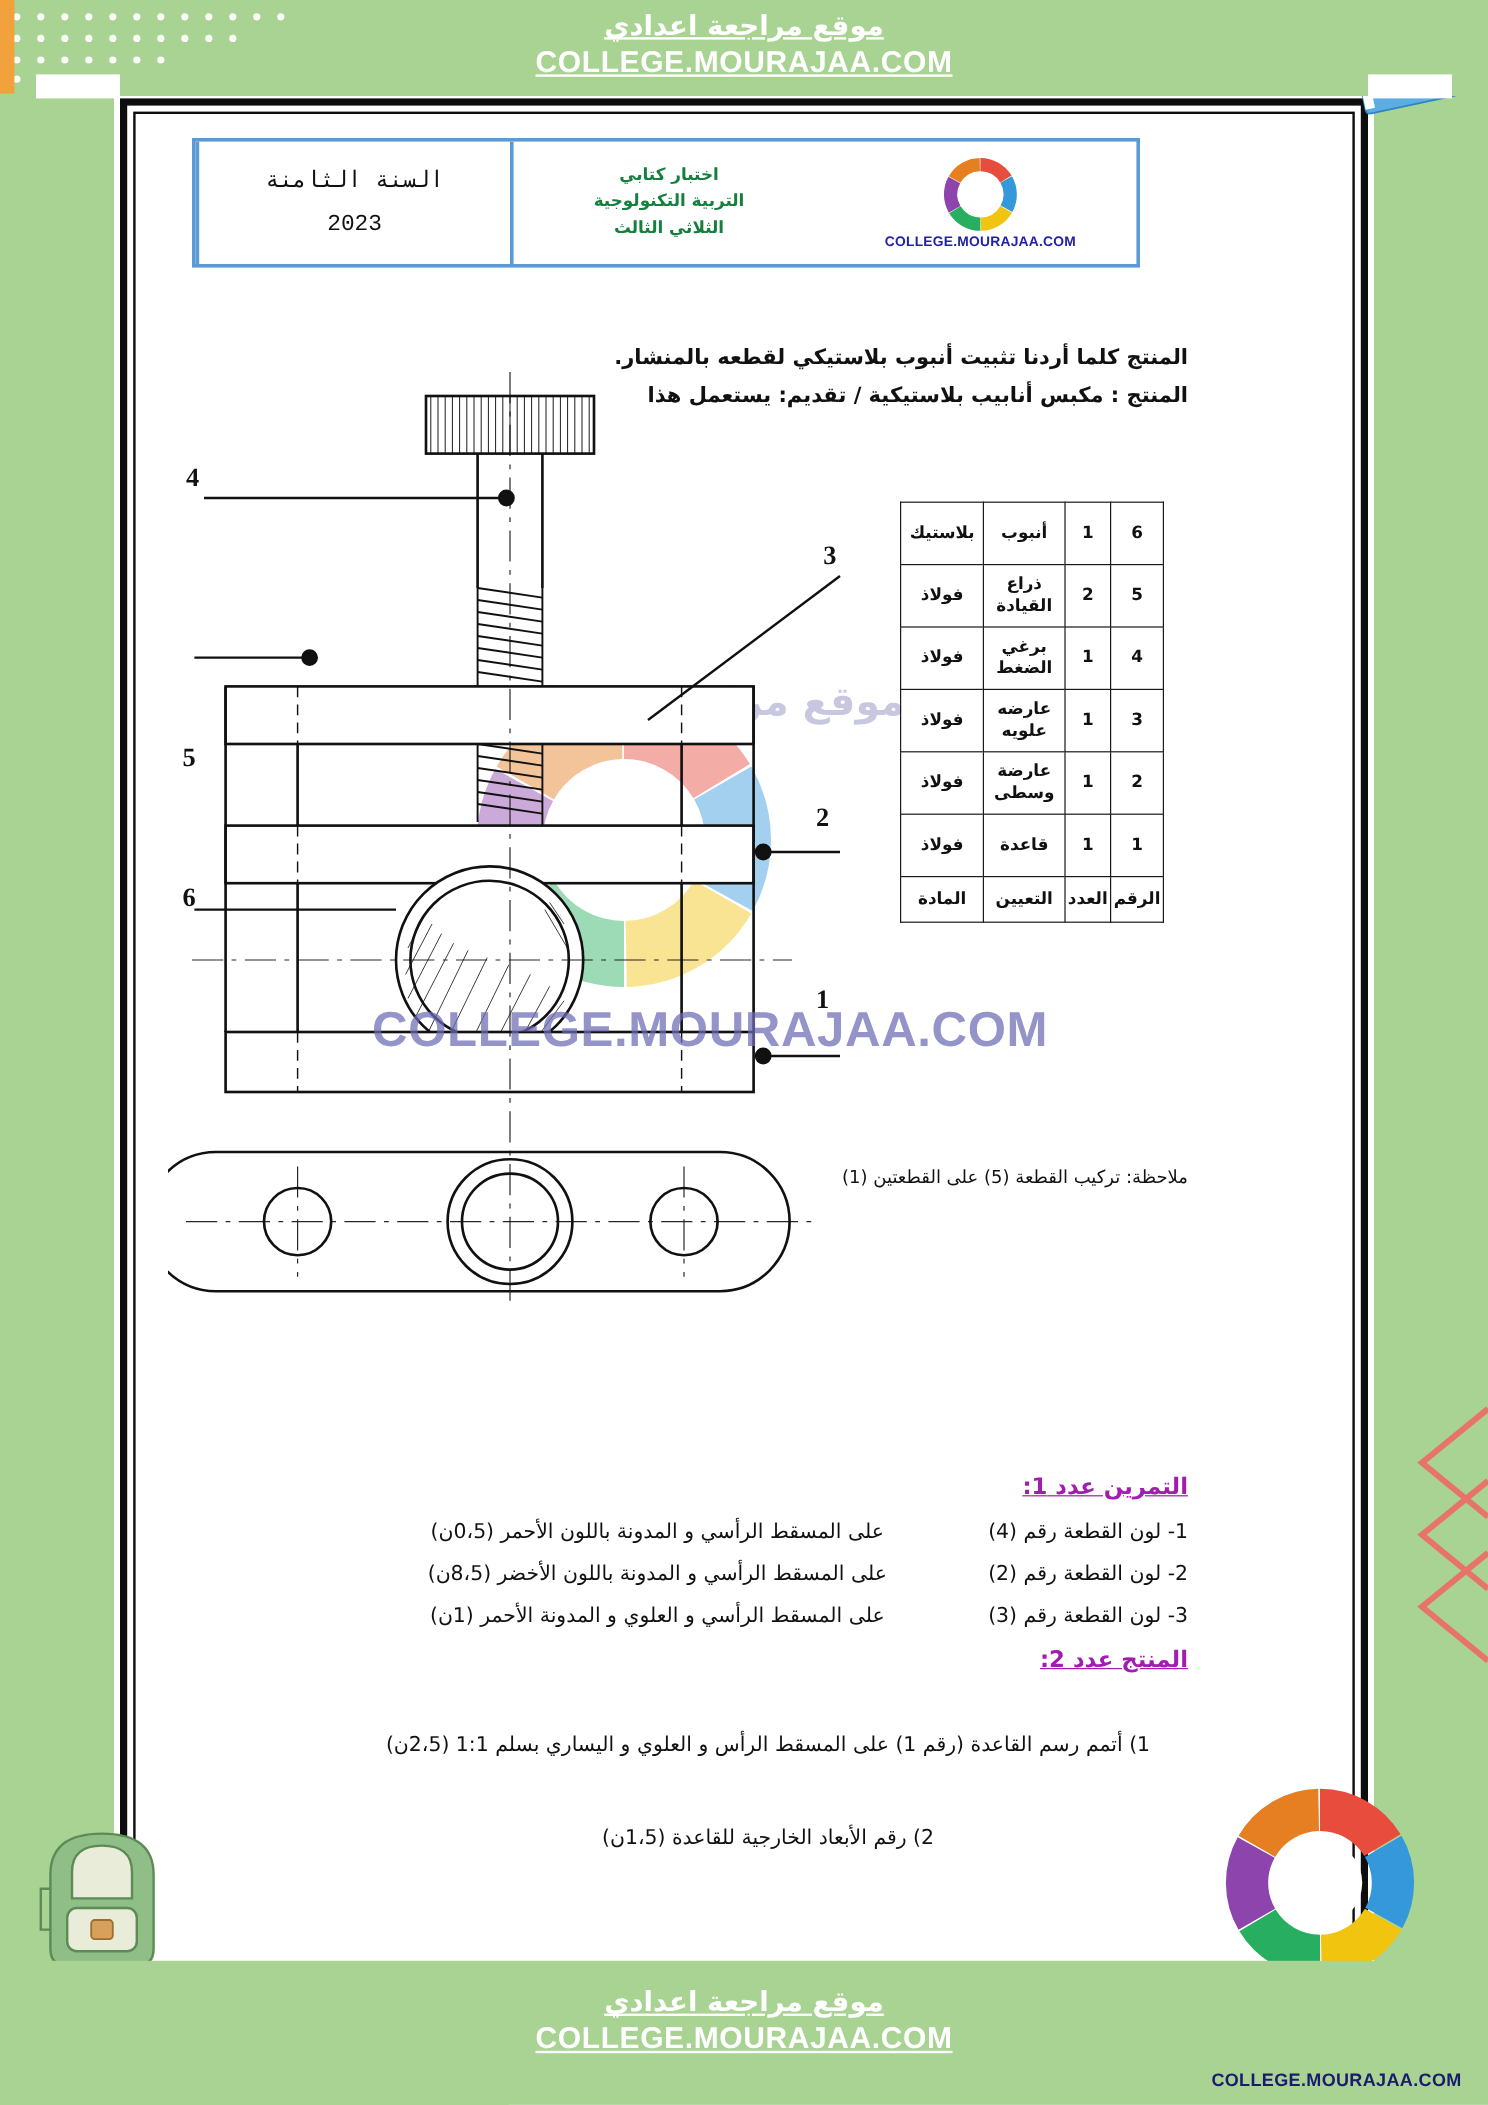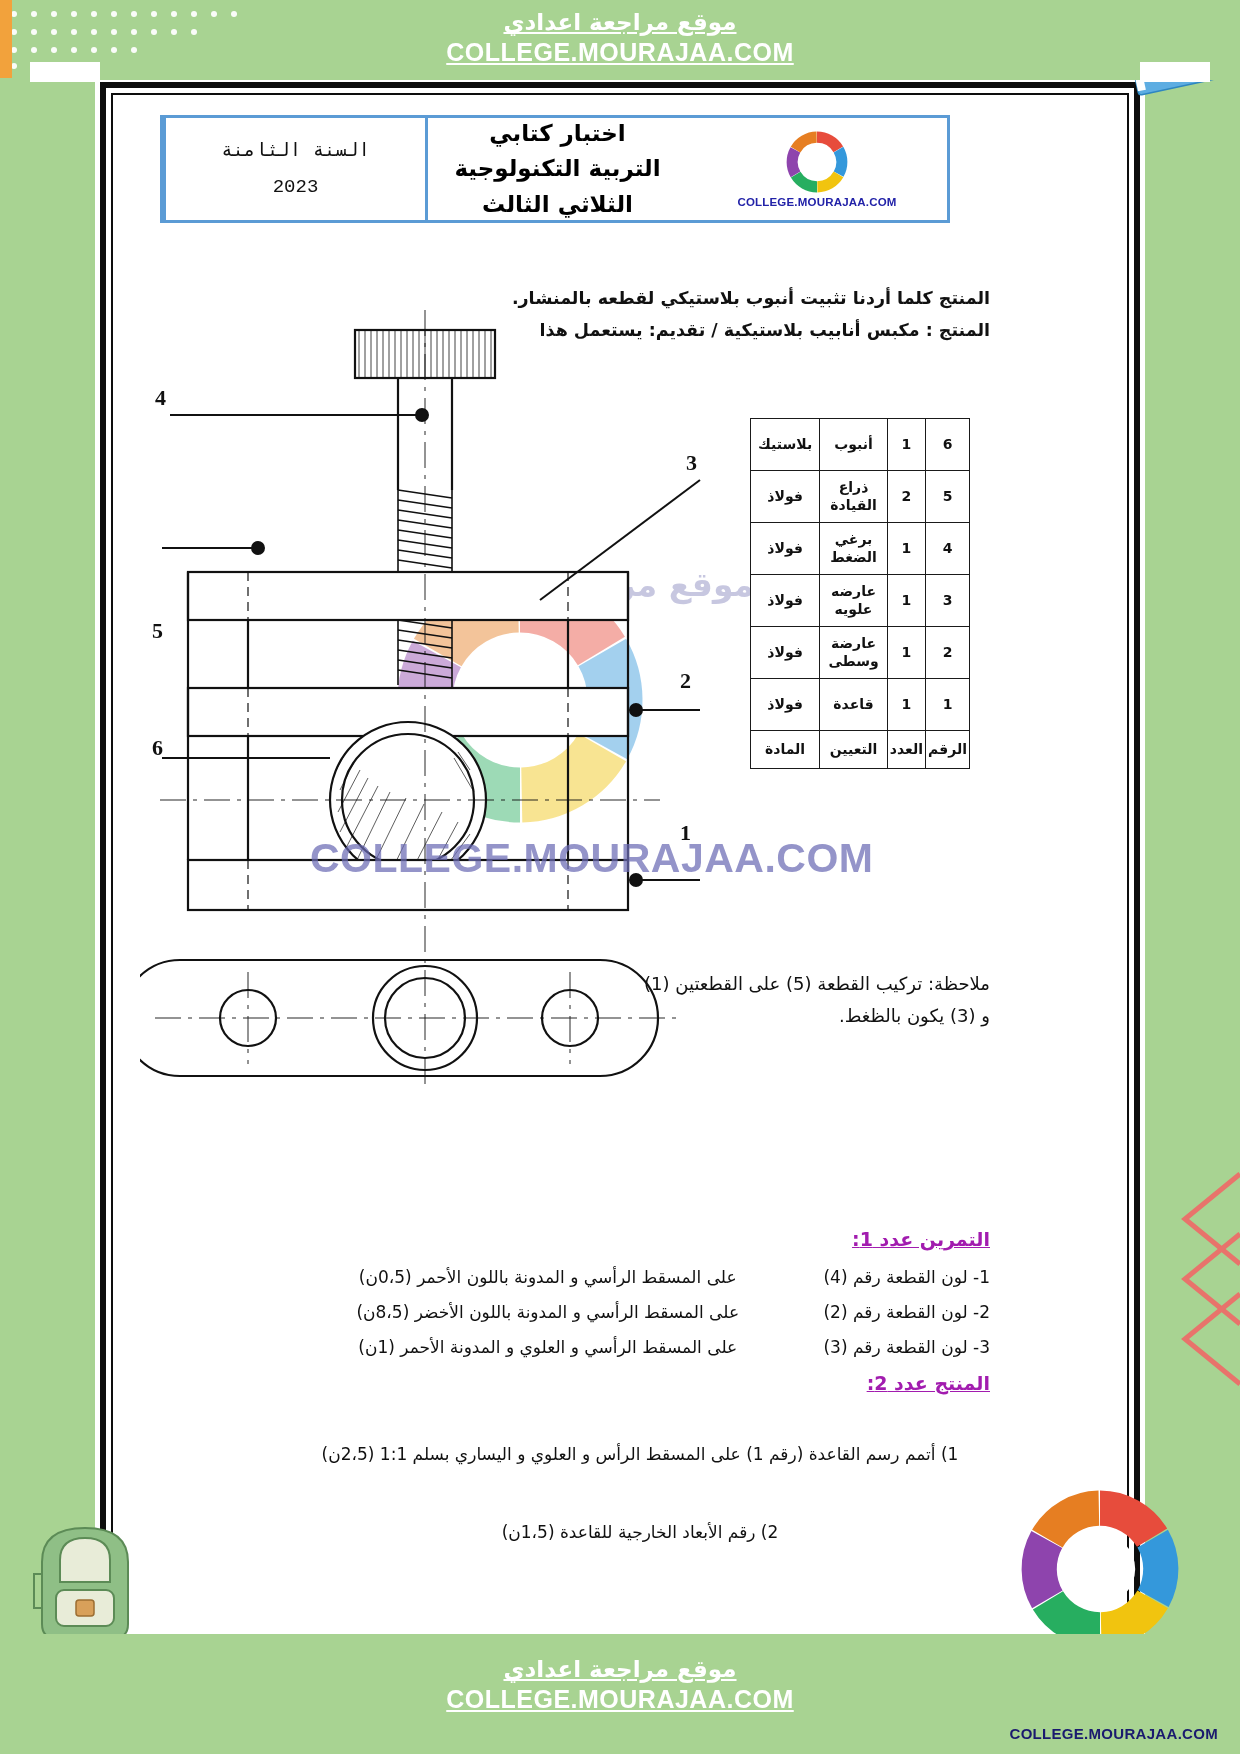--- a/index.html
+++ b/index.html
@@ -106,21 +106,21 @@
   .hdr-cell.year { width: 262px; }
   .hdr-cell.title { width: 262px; }
   .hdr-cell.logo  { width: 260px; flex-direction: column; }
 
   .year-line {
     font-family: Liberation Mono, monospace;
     font-size: 19px; color: #111; line-height: 1.9;
   }
   .title-line {
     font-family: "DejaVu Sans", sans-serif;
-    font-size: 23px; font-weight: bold; color: #000000; line-height: 1.55;
+    font-size: 14px; font-weight: bold; color: #15803d; line-height: 1.55;
   }
   .logo-ring { width: 62px; height: 62px; }
   .logo-txt {
     font-family: "Liberation Sans", sans-serif;
     font-size: 11.5px; font-weight: bold; color: #2222a8;
     margin-top: 3px; letter-spacing: .2px;
   }
 
   
   .product-desc {
@@ -164,21 +164,21 @@
   .nomen .c-qty  { width: 34px; }
   .nomen .c-desg { width: 76px; }
   .nomen .c-mat  { width: 76px; }
   .nomen tr { height: 52px; }
   .nomen tr.hdr { height: 38px; }
 
   
   .note {
     position: absolute; right: 250px; top: 968px; width: 420px;
     font-family: "DejaVu Sans", sans-serif;
-    font-size: 18px; color: #111; line-height: 1.75;
+    font-size: 15px; color: #111; line-height: 1.75;
     text-align: right; direction: rtl; z-index: 22;
   }
 
   
   .ex-block {
     position: absolute; right: 250px; width: 700px;
     direction: rtl; text-align: right; z-index: 22;
     font-family: "DejaVu Sans", sans-serif;
   }
   .ex1 { top: 1228px; }
@@ -475,21 +475,20 @@
       <td class="c-num">الرقم</td>
       <td class="c-qty">العدد</td>
       <td class="c-desg">التعيين</td>
       <td class="c-mat">المادة</td>
     </tr>
   </tbody>
 </table>
 
 <div class="note">
   <div>ملاحظة: تركيب القطعة (5) على القطعتين (1)</div>
-  <div>و (3) يكون بالظغط.</div>
 </div>
 
 <svg class="wm-ring" viewBox="0 0 100 100">
   <circle cx="50" cy="50" r="38" fill="none" stroke="#e74c3c" stroke-width="22" stroke-dasharray="39 200" transform="rotate(-90 50 50)"></circle>
   <circle cx="50" cy="50" r="38" fill="none" stroke="#3498db" stroke-width="22" stroke-dasharray="39 200" transform="rotate(-30 50 50)"></circle>
   <circle cx="50" cy="50" r="38" fill="none" stroke="#f1c40f" stroke-width="22" stroke-dasharray="39 200" transform="rotate(30 50 50)"></circle>
   <circle cx="50" cy="50" r="38" fill="none" stroke="#27ae60" stroke-width="22" stroke-dasharray="39 200" transform="rotate(90 50 50)"></circle>
   <circle cx="50" cy="50" r="38" fill="none" stroke="#8e44ad" stroke-width="22" stroke-dasharray="39 200" transform="rotate(150 50 50)"></circle>
   <circle cx="50" cy="50" r="38" fill="none" stroke="#e67e22" stroke-width="22" stroke-dasharray="39 200" transform="rotate(210 50 50)"></circle>
   <circle cx="50" cy="50" r="22" fill="#ffffff"></circle>

